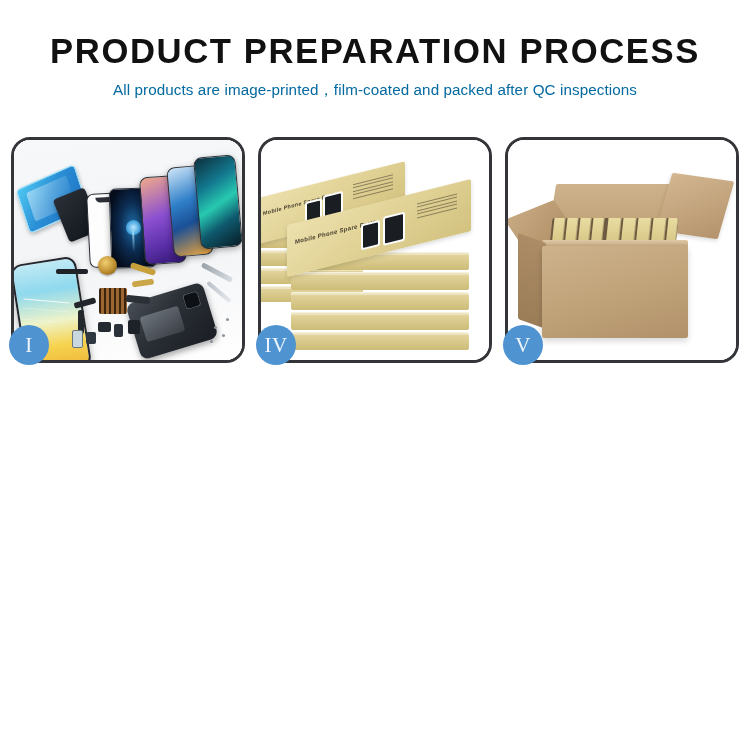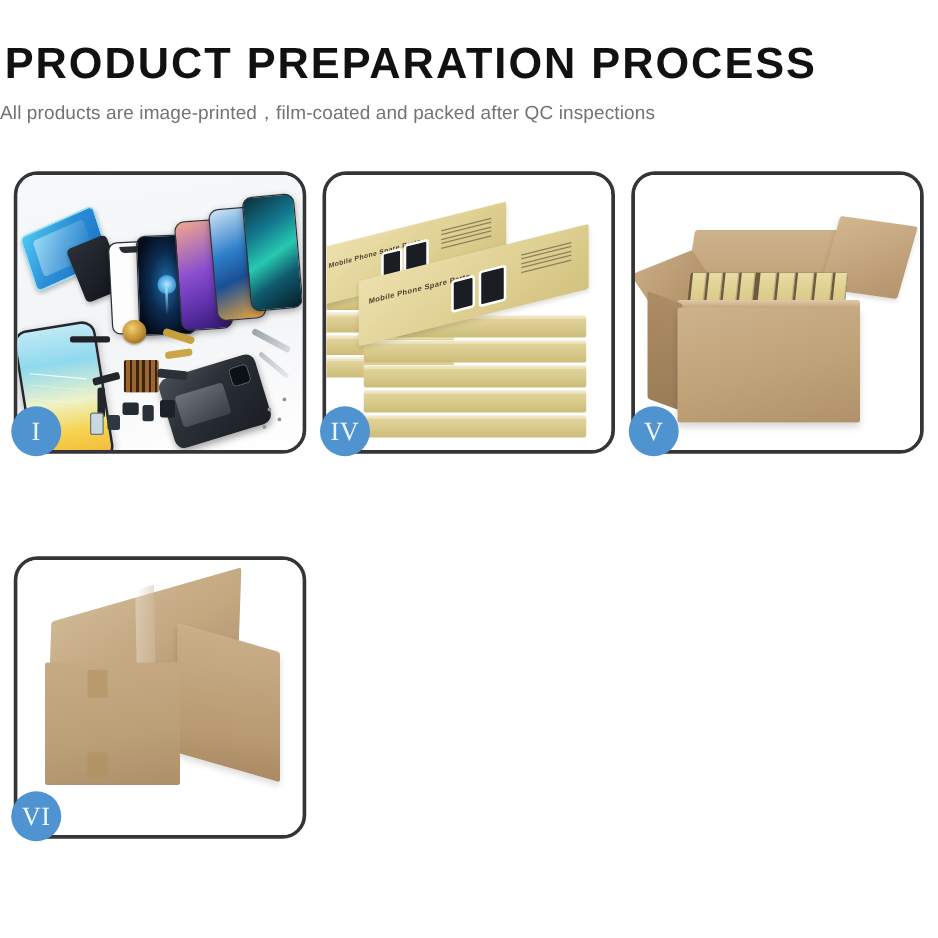--- a/index.html
+++ b/index.html
@@ -5,29 +5,29 @@
   html,body{margin:0;padding:0;}
   body{
     width:750px;height:750px;
     background:#ffffff;
     font-family:"Liberation Sans","DejaVu Sans",sans-serif;
     overflow:hidden;
   }
   .page{position:relative;width:750px;height:750px;}
 
   
-  .header{padding-top:33px;}
+  .header{text-align:center;padding-top:33px;}
   .title{
     font-size:35px;font-weight:700;color:#111111;
     letter-spacing:1.6px;line-height:1.05;
     font-family:"Liberation Sans","DejaVu Sans",sans-serif;
     transform:scaleX(0.99);
   }
   .subtitle{
-    margin-top:10px;font-size:15.2px;color:#737373;
+    margin-top:10px;font-size:15.2px;color:#0369a1;
     letter-spacing:.1px;font-weight:400;
   }
 
   
   .grid{
     position:absolute;left:11px;top:137px;
     width:728px;
     display:grid;
     grid-template-columns:repeat(3,234px);
     grid-template-rows:226px 226px;
@@ -371,30 +371,15 @@
             <div class="bar" style="left:116px;width:10px"></div>
           </div>
           <div class="ct-rim"></div>
           <div class="ct-sideL"></div>
           <div class="ct-front"></div>
         </div>
       </div>
       <div class="badge">V</div>
     </div>
 
-    <div class="cell">
-      <div class="frame">
-        <div class="scene p6">
-          <div class="c6-top">
-            <div class="tape"></div>
-          </div>
-          <div class="c6-right"></div>
-          <div class="c6-front">
-            <div class="c6-tab" style="left:34px;top:6px;width:16px;height:22px"></div>
-            <div class="c6-tab" style="left:34px;top:72px;width:16px;height:20px"></div>
-          </div>
-        </div>
-      </div>
-      <div class="badge">VI</div>
-    </div>
 
   </div>
 </div>
 
 </body></html>

